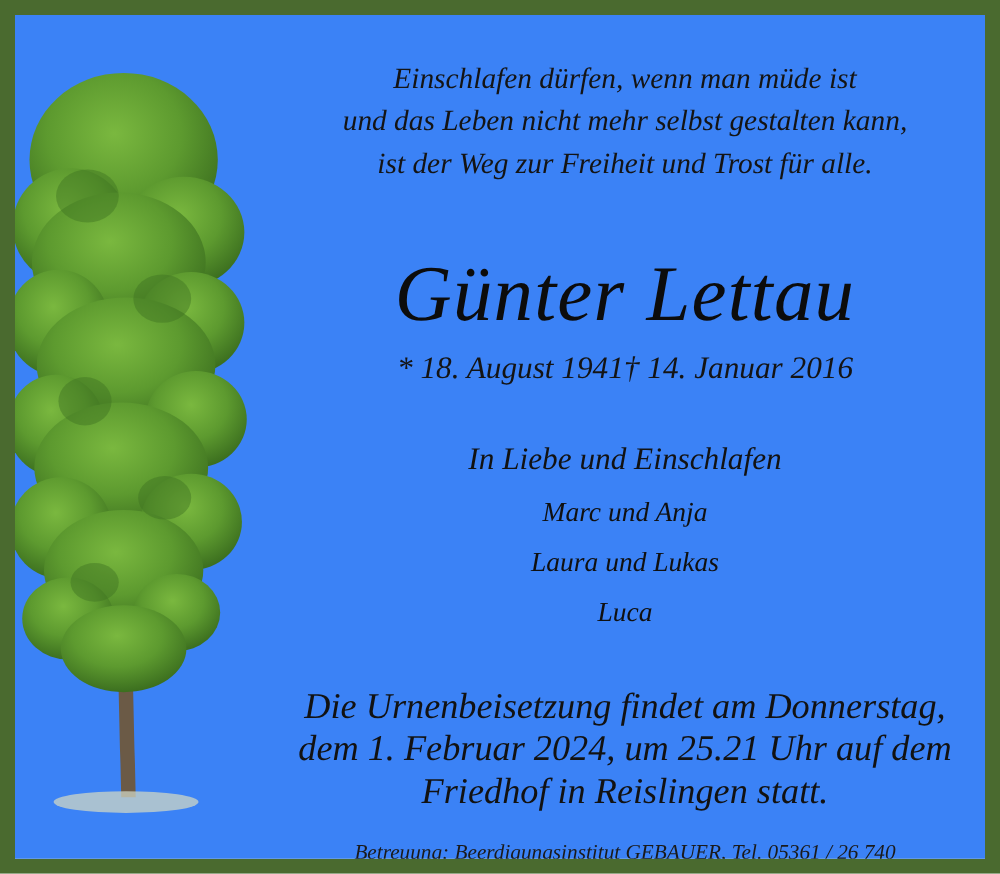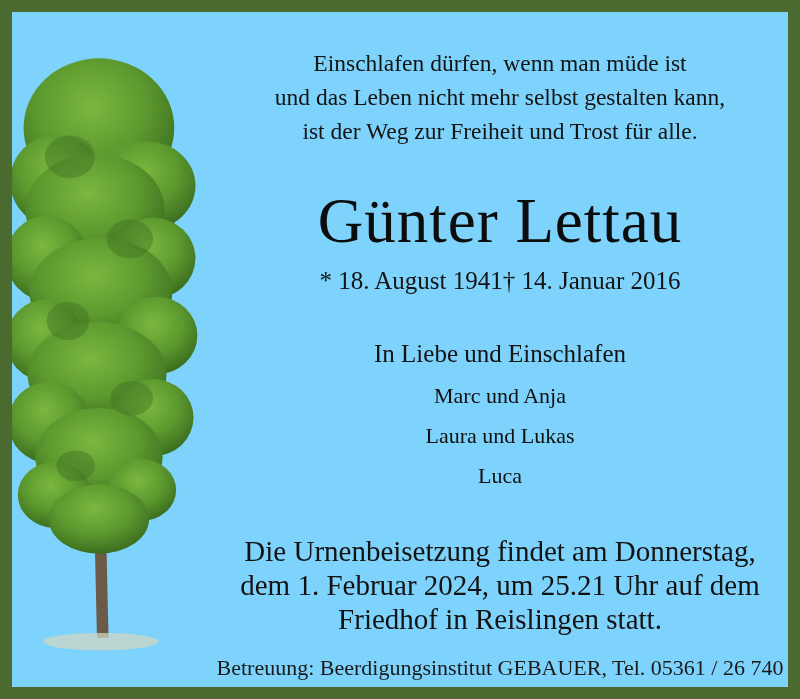--- a/index.html
+++ b/index.html
@@ -20,22 +20,23 @@
     height: 699px;
     box-sizing: border-box;
     background: #ffffff;
     border: 12px solid #4a6a2f;
   }
 
   #card-inner {
     position: relative;
     width: 100%;
     height: 100%;
-    background: #7dd3fc;
+    background: #3b82f6;
     overflow: hidden;
+    font-style: italic;
   }
 
   
   #tree-illustration {
     position: absolute;
     left: 0;
     top: 0;
     width: 250px;
     height: 100%;
     pointer-events: none;
@@ -59,21 +60,21 @@
 
   .poem {
     margin-top: 34px;
     font-size: 23.5px;
     line-height: 34px;
     color: #141414;
   }
   .poem div { white-space: nowrap; }
 
   .deceased-name {
-    margin-top: 38px;
+    margin-top: 52px;
     font-size: 63px;
     line-height: 70px;
     letter-spacing: 1px;
     font-weight: normal;
     color: #0c0c0c;
   }
 
   .dates {
     margin-top: 10px;
     font-size: 25px;
@@ -96,21 +97,21 @@
   }
 
   .funeral-info {
     margin-top: 38px;
     font-size: 29px;
     line-height: 34px;
   }
 
   .provider-note {
     margin-top: 20px;
-    font-size: 22px;
+    font-size: 17px;
     line-height: 24px;
     color: #1a1a1a;
   }
 </style>
 </head>
 <body>
 
 <div id="obituary-card">
   <div id="card-inner">
 

